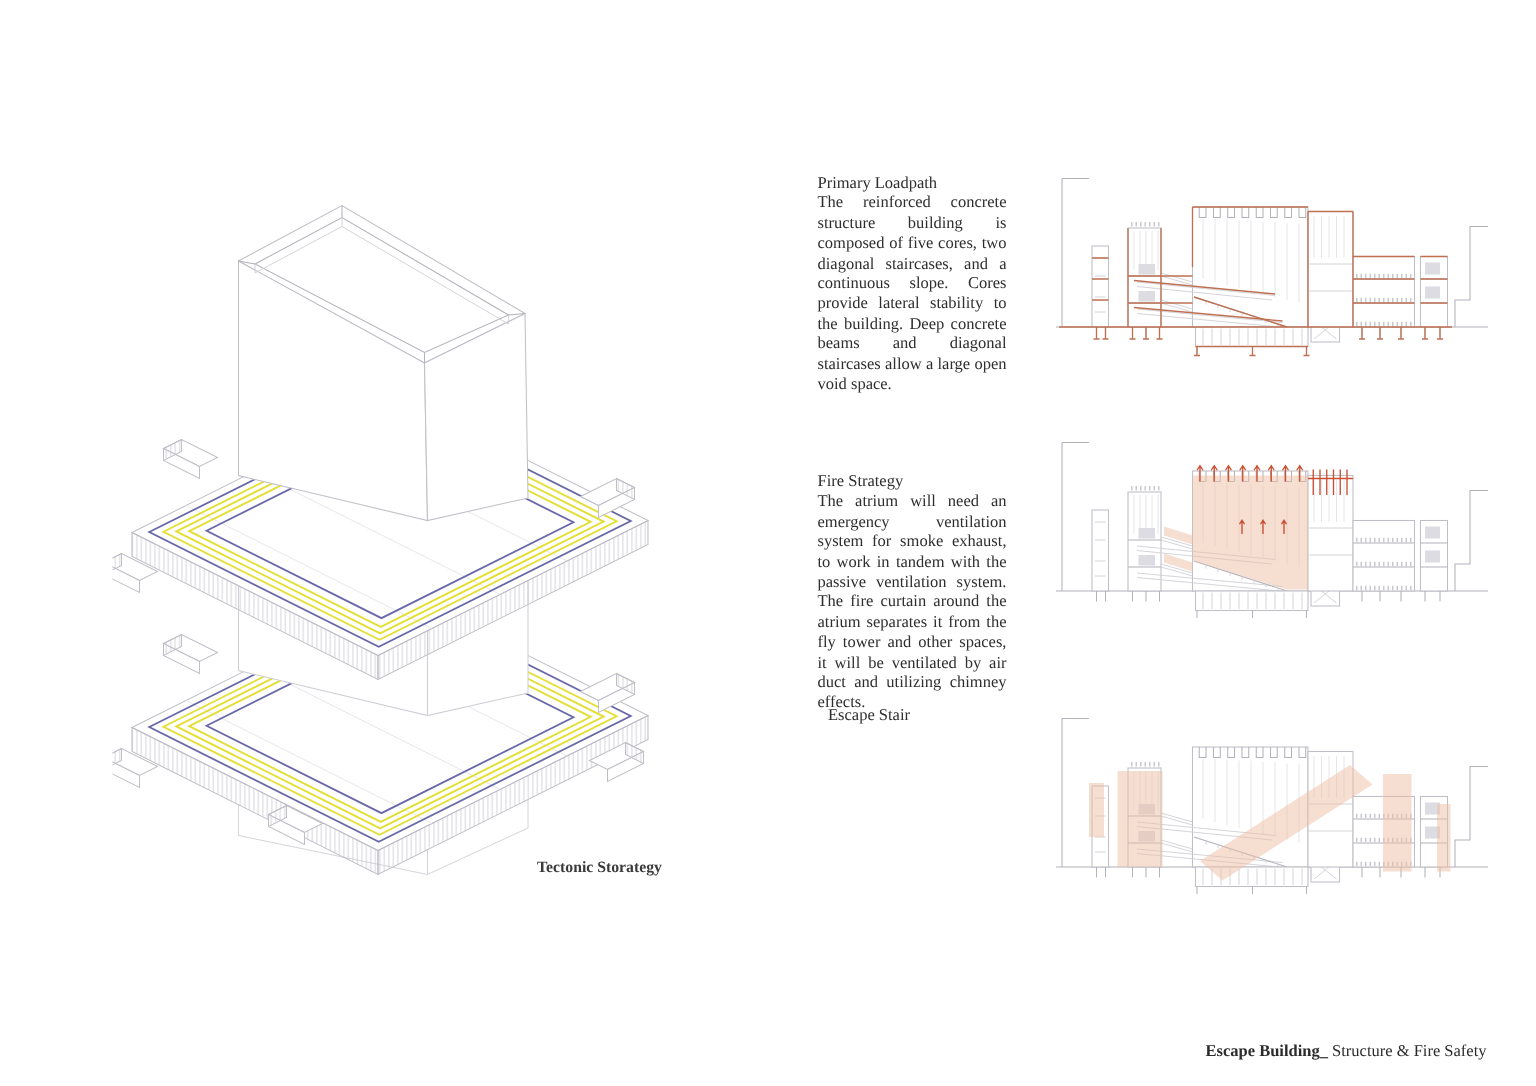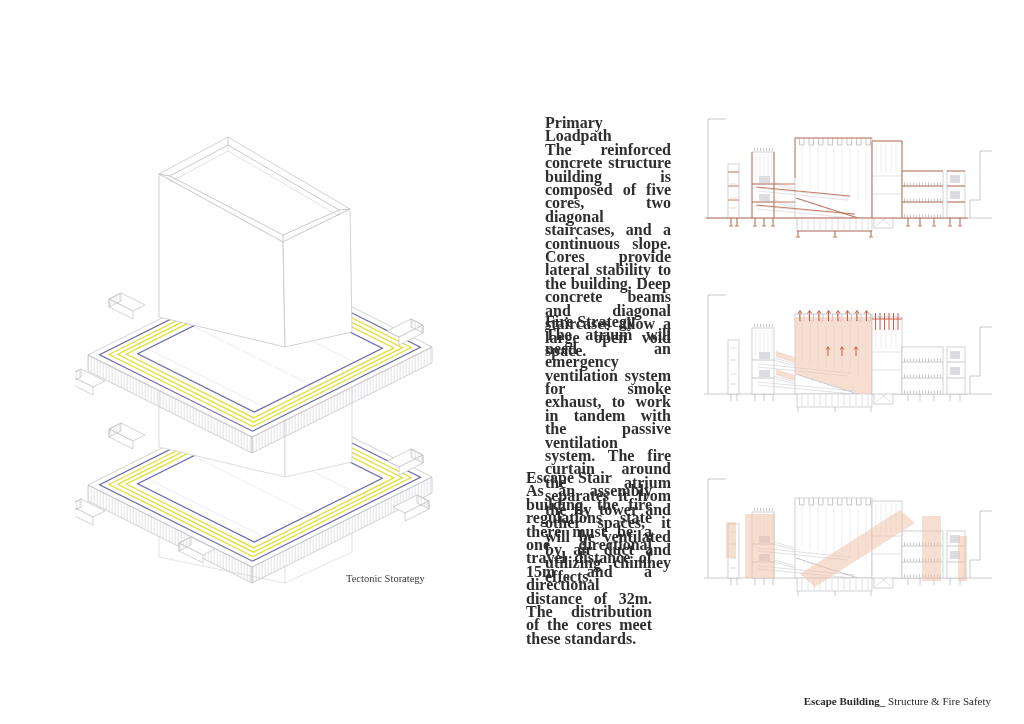--- a/index.html
+++ b/index.html
@@ -1,20 +1,20 @@
 <!DOCTYPE html>
 <html><head>
 <meta charset="utf-8">
 <style>
   html,body{margin:0;padding:0;background:#e8e8e8;}
   .page{position:relative;width:1024px;height:724px;background:#ffffff;margin:0 auto;
         font-family:"Liberation Serif", serif;color:#2e2e2e;overflow:hidden;}
   .abs{position:absolute;}
   
-  .note{width:126px;font-size:16px;line-height:13.4px;font-weight:bold;}
+  .note{width:126px;font-size:11px;line-height:13.4px;}
   .note .t{margin:0 0 0 0;}
   .note p{margin:0;text-align:justify;}
   
   .caption{font-size:10.5px;color:#3a3a3a;}
   .footer{font-size:11px;color:#2b2b2b;white-space:pre;}
   .footer .b{font-weight:bold;}
   
   .ln   {fill:none;stroke:#b2b2ba;stroke-width:0.7;}
   .lnl  {fill:none;stroke:#cfcfd6;stroke-width:0.6;}
   .lnxl {fill:none;stroke:#e3e3e9;stroke-width:0.6;}
@@ -79,33 +79,32 @@
     <g>
       <polygon class="wfill" points="84,49 153,12 275,84 208,117"></polygon>
       <polygon class="wfill" points="84,49 208,117 210,222 84,192"></polygon>
       <polygon class="wfill" points="208,117 275,84 277,207 210,222"></polygon>
       <polygon fill="none" class="ln" points="95,51 153,20 264,85 208,110"></polygon>
       <path class="ln" d="M84,49 L95,51 M153,12 L153,20 M275,84 L264,85 M208,117 L208,110"></path>
       <path class="lnl" d="M95,51 v6 M153,20 v6 M264,85 v6 M95,57 L153,26 M153,26 L264,91"></path>
     </g>
   </svg>
 
-  <div class="abs caption" style="left:346px;top:573px;">Tectonic Storategy</div>
+  <div class="abs caption" style="left:358px;top:573px;font-weight:bold;">Tectonic Storategy</div>
 
   <div class="abs note" style="left:545px;top:116px;">
     <div class="t">Primary Loadpath</div>
     <p>The reinforced concrete structure building is composed of five cores, two diagonal staircases, and a continuous slope. Cores provide lateral stability to the building. Deep concrete beams and diagonal staircases allow a large open void space.</p>
   </div>
   <div class="abs note" style="left:545px;top:295px;margin-top:20px;">
     <div class="t">Fire Strategy</div>
     <p>The atrium will need an emergency ventilation system for smoke exhaust, to work in tandem with the passive ventilation system.  The fire curtain around the atrium separates it from the fly tower and other spaces, it will be ventilated  by air duct and utilizing chimney effects.</p>
   </div>
-  <div class="abs note" style="left:526px;top:471px;">
+  <div class="abs note" style="left:552px;top:471px;">
     <div class="t">Escape Stair</div>
-    <p>As an assembly building, the fire regulations state there must be a one directional travel distance of 15m and a directional distance of 32m. The distribution of the cores meet these standards.</p>
   </div>
 
   <svg width="0" height="0" style="position:absolute">
     <defs>
       <g id="secbase">
         <path class="ln" d="M10,5 h18 M10,5 v99"></path>
         <path class="ln" d="M294,37 h-12 v49 h-10 v18"></path>
         <path class="ln" d="M6,104 H294"></path>
         <rect class="wfill" x="30" y="50" width="11" height="54"></rect>
         <path class="lnl" d="M32,58 h7 M32,70 h7 M32,84 h7 M32,94 h7"></path>

